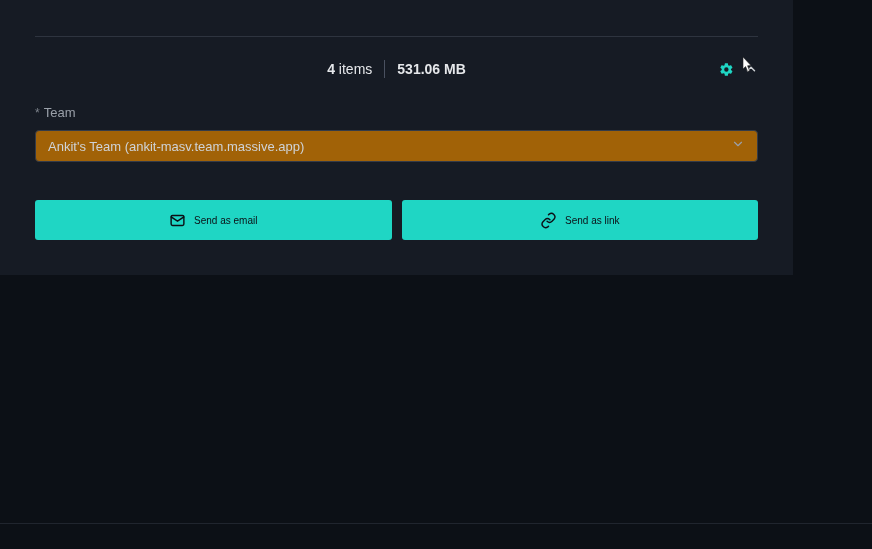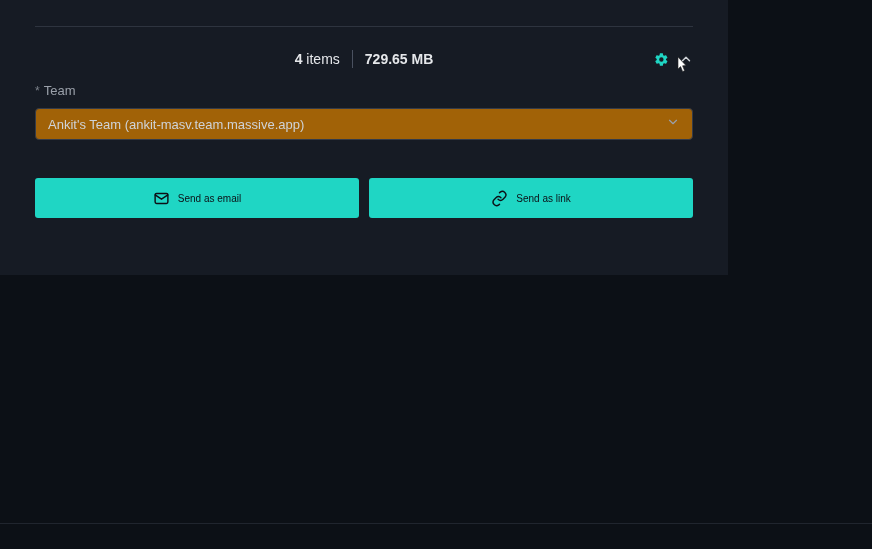--- a/index.html
+++ b/index.html
@@ -4,24 +4,24 @@
 <style>
   * { box-sizing: border-box; margin: 0; padding: 0; }
   html, body { width: 872px; height: 549px; }
   body {
     background: #0c1016;
     font-family: -apple-system, BlinkMacSystemFont, "Segoe UI", Arial, sans-serif;
     color: #d0d4d8;
     overflow: hidden;
   }
   .top-panel {
-    width: 728px;
+    width: 793px;
     height: 275px;
     background: #161b24;
-    padding: 6px 35px 18px 35px;
+    padding: 16px 35px 18px 35px;
     position: relative;
   }
   .divider {
     border: none;
     border-top: 1px solid #2e343f;
     margin-top: 20px;
   }
   .summary-row {
     display: flex;
     align-items: center;
@@ -53,21 +53,21 @@
   .summary-icons {
     position: absolute;
     right: 0;
     display: flex;
     align-items: center;
     gap: 10px;
   }
   .summary-icons .gear svg { fill: #1fd6c4; }
   .summary-icons .chev svg { stroke: #ced2d6; }
   .icon-btn { display:inline-flex; cursor:pointer; }
-  .team-section { margin-top: 6px; }
+  .team-section { margin-top: 18px; }
   .team-label {
     font-size: 13px;
     color: #9aa0a9;
   }
   .team-label .asterisk {
     color: #7c828b;
     margin-right: 4px;
     font-size: 12px;
   }
   .dropdown {
@@ -132,21 +132,21 @@
 <body>
 
 <div class="top-panel">
 
   <hr class="divider">
 
   <div class="summary-row">
     <div class="summary-center">
       <span class="item-count"><span class="num">4</span><span> items</span></span>
       <span class="vline"></span>
-      <span class="file-size">729.65 MB</span>
+      <span class="file-size">531.06 MB</span>
     </div>
     <div class="summary-icons">
       <span class="icon-btn gear">
         <svg width="15" height="15" viewBox="0 0 24 24">
             <path d="M19.14,12.94a7,7,0,0,0,.05-.94,7,7,0,0,0-.05-.94l2.11-1.65a.5.5,0,0,0,.12-.64l-2-3.46a.5.5,0,0,0-.61-.22l-2.49,1a7,7,0,0,0-1.62-.94l-.38-2.65A.5.5,0,0,0,13.79,2H9.79a.5.5,0,0,0-.49.42L8.92,5.07A7,7,0,0,0,7.3,6l-2.49-1a.5.5,0,0,0-.61.22l-2,3.46a.5.5,0,0,0,.12.64L4.43,11a7,7,0,0,0-.05.94,7,7,0,0,0,.05.94L2.32,14.5a.5.5,0,0,0-.12.64l2,3.46a.5.5,0,0,0,.61.22l2.49-1a7,7,0,0,0,1.62.94l.38,2.65a.5.5,0,0,0,.49.42h4a.5.5,0,0,0,.49-.42l.38-2.65a7,7,0,0,0,1.62-.94l2.49,1a.5.5,0,0,0,.61-.22l2-3.46a.5.5,0,0,0-.12-.64ZM11.79,15.5A3.5,3.5,0,1,1,15.29,12,3.5,3.5,0,0,1,11.79,15.5Z"></path>
           </svg>
       </span>
       <span class="icon-btn chev">
         <svg width="14" height="14" viewBox="0 0 24 24" fill="none" stroke-width="2.5" stroke-linecap="round" stroke-linejoin="round">
             <polyline points="18 15 12 9 6 15"></polyline>

